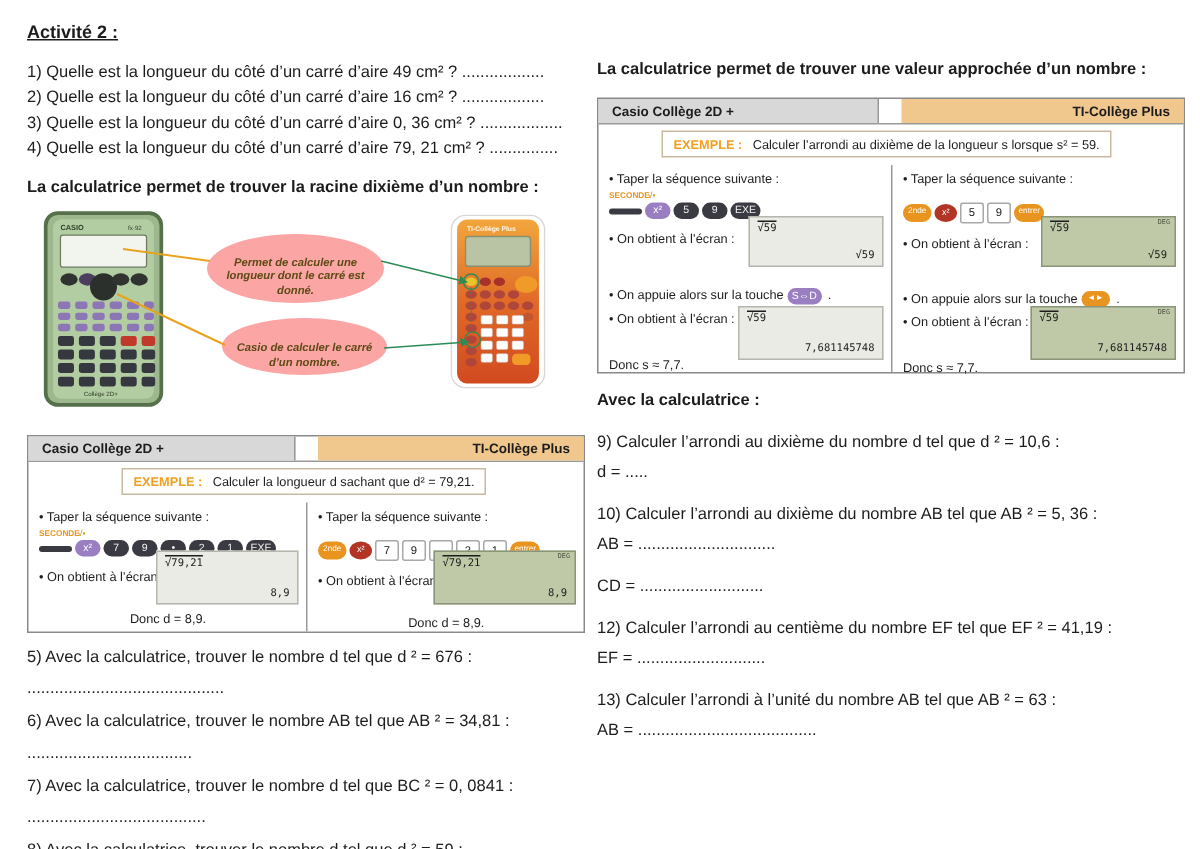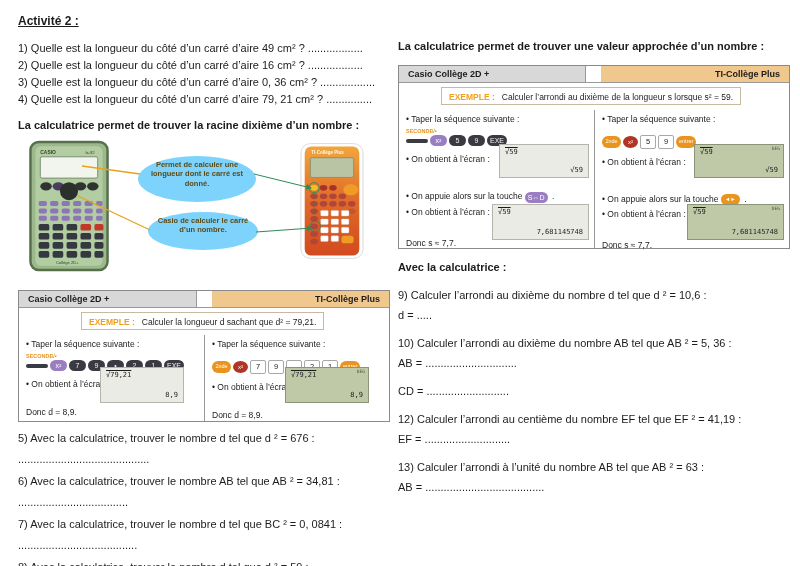--- a/index.html
+++ b/index.html
@@ -7,23 +7,23 @@
         font-family:"Liberation Sans",sans-serif;color:#1c1c1c;font-size:11px;overflow:hidden;}
   .col-left{position:absolute;left:18px;top:10px;width:372px;}
   .col-right{position:absolute;left:398px;top:10px;width:392px;}
 
   .doc-title{font-weight:bold;font-size:12px;text-decoration:underline;margin:4px 0 14px;}
   .qline{margin:0 0 5px;line-height:12px;}
   .section-heading{font-weight:bold;margin:14px 0 6px;line-height:13px;}
 
   
   .figure{position:relative;height:152px;margin-top:2px;}
-  .callout{position:absolute;background:#7dd3fc;border-radius:50%;
-           display:flex;align-items:flex-start;justify-content:center;text-align:center;
-           font-size:7.5px;font-weight:bold;color:#5d4a14;line-height:1.25;padding:4px 8px;box-sizing:border-box;}
+  .callout{position:absolute;background:#fca5a5;border-radius:50%;
+           display:flex;align-items:flex-end;justify-content:center;text-align:center;
+           font-size:7.5px;font-weight:bold;color:#5d4a14;line-height:1.25;padding:4px 8px;box-sizing:border-box;font-style:italic;}
   .callout-top{left:120px;top:18px;width:118px;height:46px;}
   .callout-bottom{left:130px;top:74px;width:110px;height:38px;}
   .connectors{position:absolute;left:0;top:0;pointer-events:none;}
 
   
   .calc-table{border:1px solid #8a8a8a;background:#fff;box-sizing:border-box;}
   .ct-header{display:flex;border-bottom:1px solid #999;gap:15px;}
   .ct-h-left{width:48%;background:#d8d8d8;border-right:1px solid #999;padding:3px 9px;
              font-weight:bold;font-size:9px;box-sizing:border-box;}
   .ct-h-right{flex:1;background:#f0c78c;text-align:right;padding:3px 9px;font-weight:bold;font-size:9px;}
@@ -33,21 +33,21 @@
   .ex-text{font-size:8.5px;}
   .t1 .ex-box{margin-left:62px;}
   .t2 .ex-box{margin-left:42px;}
   .ct-body{display:flex;}
   .ct-col{width:50%;box-sizing:border-box;padding:4px 6px 4px 7px;font-size:8.5px;position:relative;}
   .ct-col + .ct-col{border-left:1px solid #999;}
   .t1 .ct-col{height:86px;}
   .t2 .ct-col{height:138px;}
   .bullet::before{content:"•  ";}
   .donc{font-size:8.5px;}
-  .t1 .donc{margin-top:18px;}
+  .t1 .donc{margin-top:18px;text-align:center;}
   .t2 .donc{margin-top:21px;}
   .t2 .step3a{margin-top:27px;}
   .t2 .step3b{margin-top:4px;}
 
   
   .keyrow{position:relative;margin:11px 0 8px;white-space:nowrap;}
   .khint{position:absolute;top:-7px;font-size:5.5px;font-weight:bold;}
   .khint-sec{left:0;color:#e8941e;}
   .khint-sqrt{left:26px;color:#c8a020;}
   .k{display:inline-block;min-width:11px;text-align:center;border-radius:8px;
@@ -60,21 +60,21 @@
   .k-white{background:#fff;border:1px solid #a8a8a8;color:#222;border-radius:2px;padding:2px 4px;font-size:7.5px;min-width:6px;}
   .touche-line{white-space:nowrap;}
 
   
   .scr{position:absolute;border:1px solid #b5b5ae;font-family:"DejaVu Sans Mono",monospace;box-sizing:border-box;}
   .scr-gray{background:#ebebe6;}
   .scr-green{background:#bfc9a8;border-color:#8a9478;}
   .scr .l1{position:absolute;top:3px;left:5px;font-size:7px;text-decoration:overline;}
   .scr .l2{position:absolute;bottom:3px;right:5px;font-size:7px;}
   .scr .deg{position:absolute;top:1px;right:3px;font-size:4.5px;color:#4a4f3e;text-decoration:none;}
-  .t1 .scr{right:20px;top:32px;width:84px;height:36px;}
+  .t1 .scr{right:5px;top:32px;width:95px;height:36px;}
   .t2 .scr1{right:5px;top:34px;width:90px;height:34px;}
   .t2 .scr2{right:5px;top:94px;width:97px;height:36px;}
 
   
   .qblock{margin-top:10px;}
   .qtext{line-height:13px;}
   .qdots{margin-top:9px;line-height:11px;}
   .qr-block{margin-top:16px;}
   .qr-ans{margin-top:7px;}
   .avec-heading{font-weight:bold;margin:12px 0 2px;}

